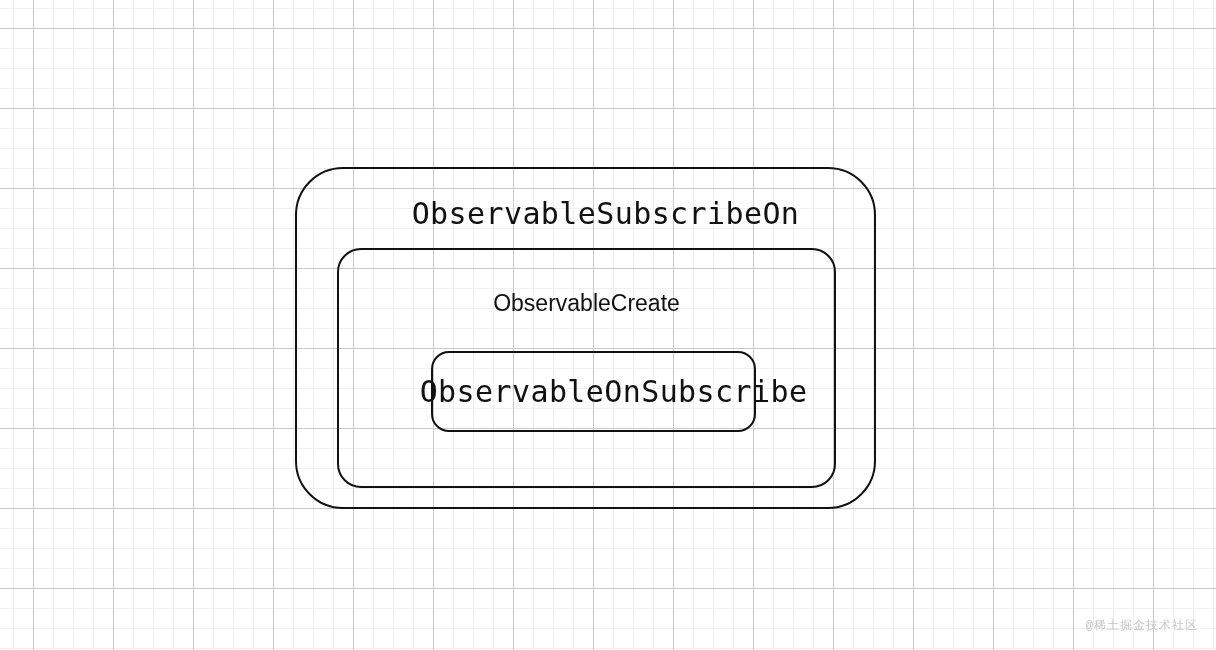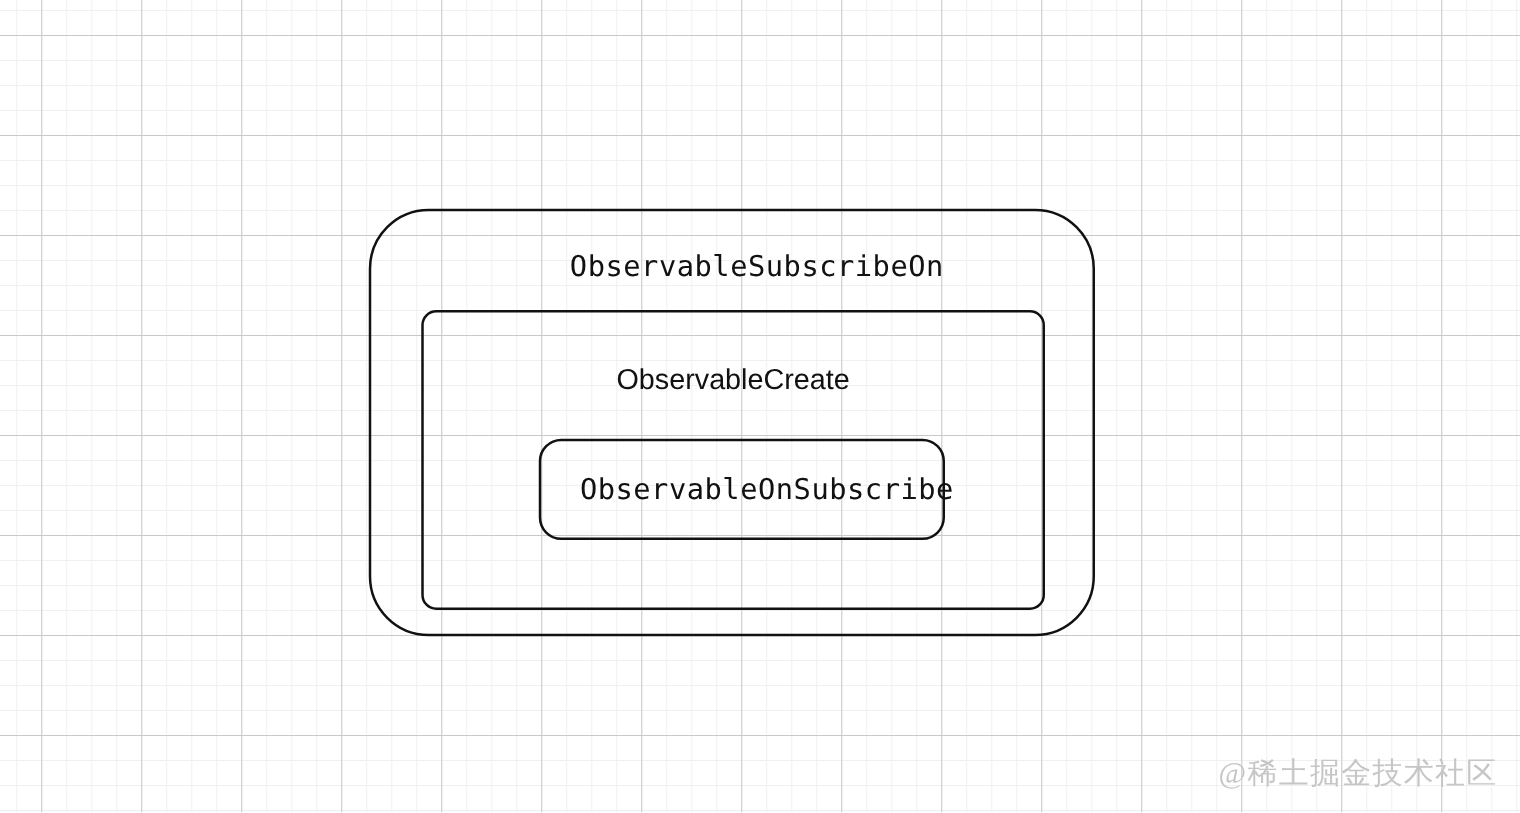--- a/index.html
+++ b/index.html
@@ -28,39 +28,39 @@
   }
 
   .shape-outer {
     left: 295px; top: 167px;
     width: 581px; height: 342px;
     border-radius: 48px;
   }
   .shape-middle {
     left: 337px; top: 248px;
     width: 499px; height: 240px;
-    border-radius: 12px;
+    border-radius: 24px;
   }
   .shape-inner {
     left: 431px; top: 351px;
     width: 325px; height: 81px;
     border-radius: 18px;
     display: flex;
     align-items: center;
     justify-content: center;
   }
 
   .label {
     color: #111111;
     white-space: nowrap;
     text-align: center;
   }
   .label-mono {
     font-family: "DejaVu Sans Mono", "Liberation Mono", monospace;
-    font-size: 23px;
+    font-size: 30px;
     font-weight: 500;
     letter-spacing: 0.4px;
     padding-left: 40px;
   }
   .label-sans {
     font-family: "Liberation Sans", "DejaVu Sans", sans-serif;
     font-size: 23px;
     font-weight: 500;
   }
   .label-outer {
@@ -73,22 +73,22 @@
     position: absolute;
     left: 0; right: 0;
     top: 38px;
     line-height: 30px;
   }
 
   .watermark {
     position: absolute;
     right: 18px;
     bottom: 16px;
-    font-family: Liberation Serif, serif;
-    font-size: 24px;
+    font-family: Liberation Mono, monospace;
+    font-size: 12px;
     color: #c6c6c6;
     letter-spacing: 1px;
     user-select: none;
   }
 </style>
 </head>
 <body>
 
 <div class="canvas">
 

